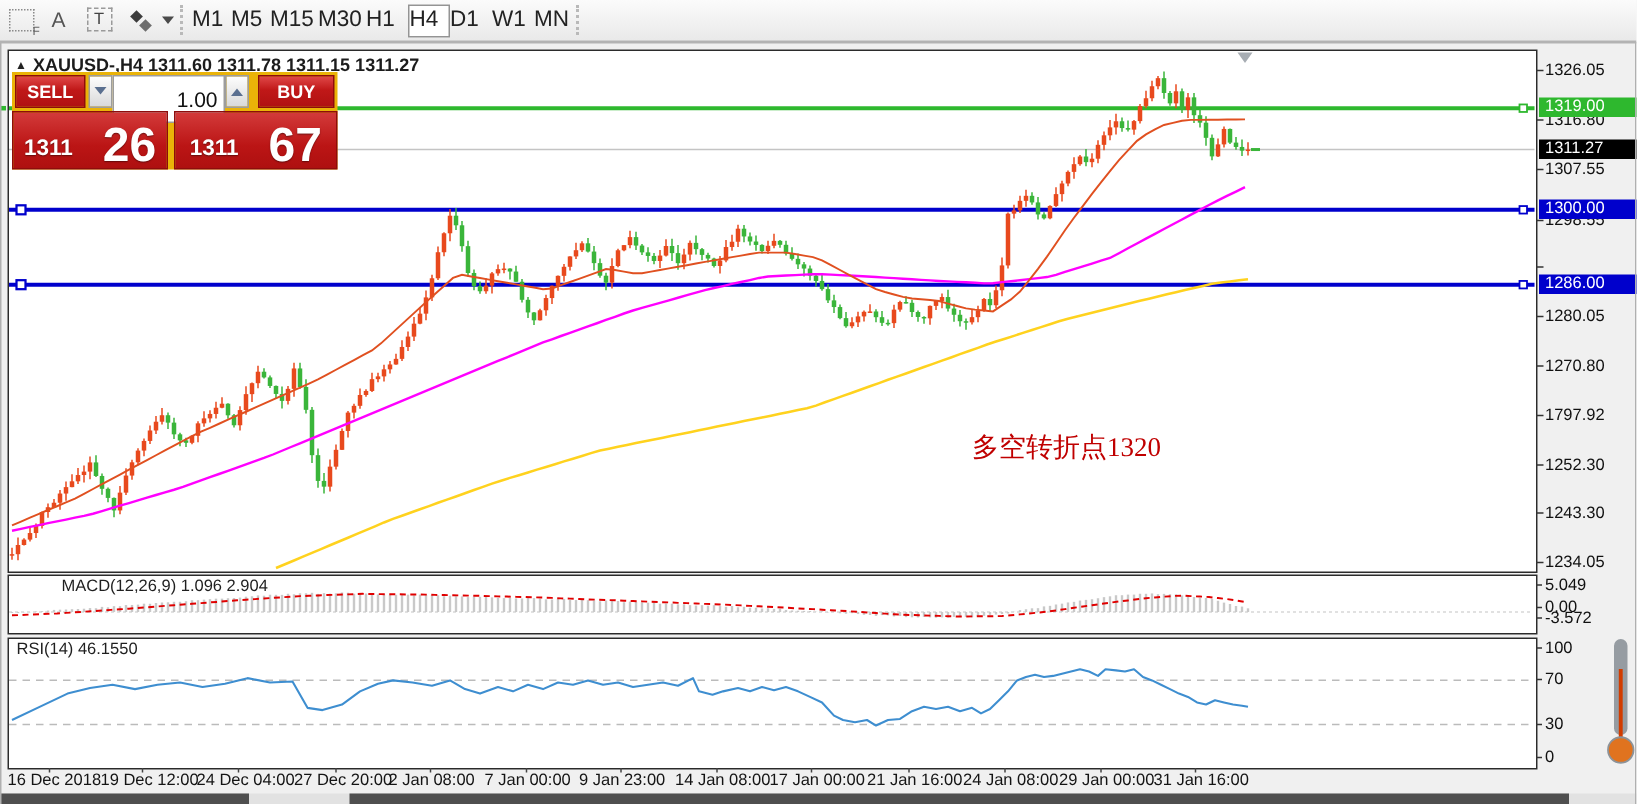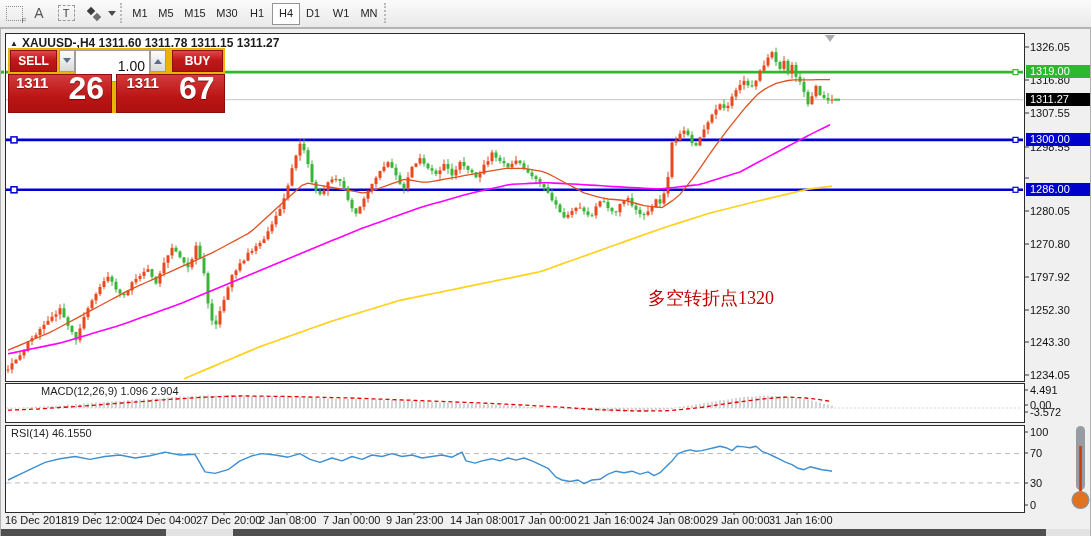--- a/index.html
+++ b/index.html
@@ -10,43 +10,43 @@
   .toolbar{left:0;top:0;width:1091px;height:27px;
     background:linear-gradient(#fbfbfb,#e9e9e9);border-bottom:2px solid #b3b3b3;z-index:6;}
   .tool-icon{position:absolute;top:3px;height:20px;display:flex;align-items:center;justify-content:center;color:#555;}
   .tb-sep{position:absolute;top:3px;width:0;height:20px;border-left:2px dotted #b9b9b9;}
   .gridf{width:15px;height:13px;border:1px dotted #8a8a8a;position:relative;}
   .gridf span{position:absolute;right:-5px;bottom:-5px;font-size:8px;color:#666;}
   .tbox{width:15px;height:14px;border:1px dashed #9a9a9a;font-size:11px;color:#444;
         display:flex;align-items:center;justify-content:center;}
   .diam{width:6px;height:6px;background:#3c3c3c;transform:rotate(45deg);position:absolute;}
   .caret-down{width:0;height:0;border:4px solid transparent;border-top:5px solid #4a4a4a;margin-top:4px;}
-  .tf-btn{position:absolute;top:3px;height:20px;line-height:20px;text-align:center;
-    font-size:11px;color:#222;cursor:default;}
+  .tf-btn{position:absolute;top:3px;height:20px;line-height:20px;text-align:left;
+    font-size:15px;color:#222;cursor:default;}
   .tf-btn.active{background:#fff;border:1px solid #949494;line-height:18px;top:3px;}
   
   .frame{background:#fff;border:1px solid #2b2b2b;z-index:1;}
   svg.canvas{left:0;top:0;z-index:2;pointer-events:none;}
   .overlay{z-index:3;}
   
   .sym-header{left:10px;top:36px;font-size:12px;font-weight:bold;color:#1c1c1c;z-index:4;
      display:flex;align-items:center;gap:4px;}
   .sym-header .arr{font-size:8px;color:#222;}
   .trade{left:8px;top:48px;width:217px;height:65px;background:#eab308;z-index:4;}
   .btn-red{background:linear-gradient(#e04848,#c01818 45%,#b01212);border:1px solid #8e0c0c;
      color:#fff;display:flex;align-items:center;justify-content:center;
      font-size:12px;font-weight:bold;box-sizing:border-box;}
   .spin{background:linear-gradient(#fdfdfd,#d9d9d9);border:1px solid #9d9d9d;
      display:flex;align-items:center;justify-content:center;box-sizing:border-box;}
   .tri-up{width:0;height:0;border:4px solid transparent;border-bottom:5px solid #5a6f8f;margin-bottom:3px;}
   .tri-dn{width:0;height:0;border:4px solid transparent;border-top:5px solid #5a6f8f;margin-top:3px;}
   .vol{box-sizing:border-box;border:1px solid #9d9d9d;font-size:14px;text-align:right;
      padding:0 4px 0 0;font-family:"Liberation Sans",sans-serif;color:#111;background:#fff;}
   .price-box{background:linear-gradient(#d33a3a,#bb1515 60%,#ae1010);border:1px solid #8e0c0c;
-     color:#fff;display:flex;align-items:flex-start;justify-content:center;gap:20px;
+     color:#fff;display:flex;align-items:flex-end;justify-content:center;gap:20px;
      padding-bottom:3px;box-sizing:border-box;text-shadow:0 1px 1px rgba(0,0,0,.45);}
   .price-box .small{font-size:15px;font-weight:bold;line-height:1;margin-bottom:3px;}
   .price-box .big{font-size:32px;font-weight:bold;line-height:.82;}
   
   .ax-label{position:absolute;left:1030px;font-size:11px;color:#111;white-space:nowrap;z-index:3;}
   .badge{position:absolute;left:1026px;width:62px;height:13px;line-height:13px;
      color:#fff;font-size:11px;padding-left:4px;z-index:4;}
   .ind-label{position:absolute;left:11px;font-size:11px;color:#1f1f1f;z-index:3;white-space:nowrap;}
   .date-label{position:absolute;top:514px;font-size:11px;color:#141414;z-index:3;white-space:nowrap;}
   .annotation{position:absolute;font-size:18px;z-index:3;font-family:"Liberation Serif",serif;}
@@ -827,21 +827,21 @@
     <div class="ax-label" style="top: 74px;">1316.80</div>
     <div class="ax-label" style="top: 107px;">1307.55</div>
     <div class="ax-label" style="top: 141px;">1298.55</div>
     <div class="ax-label" style="top: 184px;">1289.30</div>
     <div class="ax-label" style="top: 205px;">1280.05</div>
     <div class="ax-label" style="top: 238px;">1270.80</div>
     <div class="ax-label" style="top: 271px;">1797.92</div>
     <div class="ax-label" style="top: 304px;">1252.30</div>
     <div class="ax-label" style="top: 336px;">1243.30</div>
     <div class="ax-label" style="top: 369px;">1234.05</div>
-    <div class="ax-label" style="top: 384px;">4.491</div>
+    <div class="ax-label" style="top: 384px;">5.049</div>
     <div class="ax-label" style="top: 399px;">0.00</div>
     <div class="ax-label" style="top: 406px;">-3.572</div>
     <div class="ax-label" style="top: 426px;">100</div>
     <div class="ax-label" style="top: 447px;">70</div>
     <div class="ax-label" style="top: 477px;">30</div>
     <div class="ax-label" style="top: 499px;">0</div>
     <div class="badge" style="top: 65px; background: rgb(46, 184, 46);">1319.00</div>
     <div class="badge" style="top: 93px; background: rgb(0, 0, 0);">1311.27</div>
     <div class="badge" style="top: 133px; background: rgb(0, 0, 204);">1300.00</div>
     <div class="badge" style="top: 183px; background: rgb(0, 0, 204);">1286.00</div>

